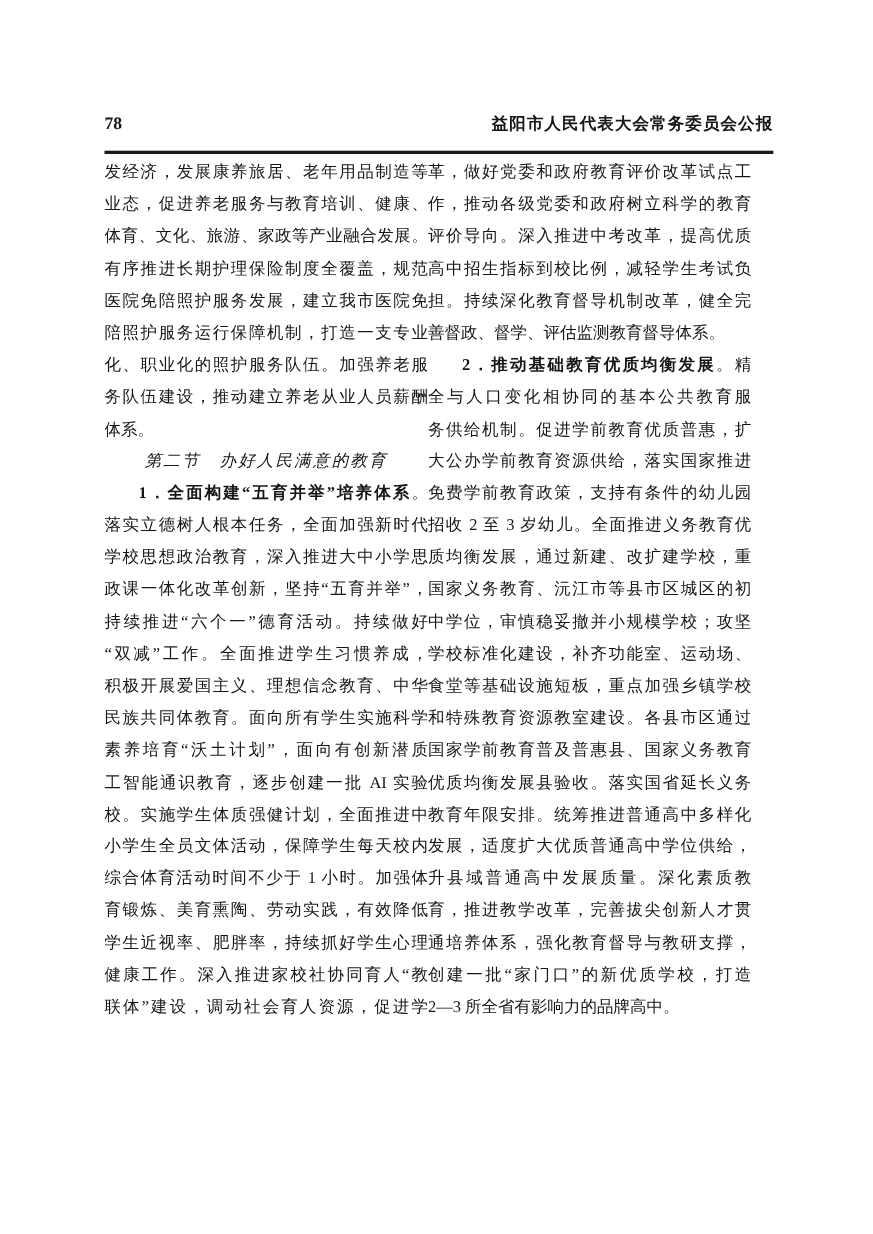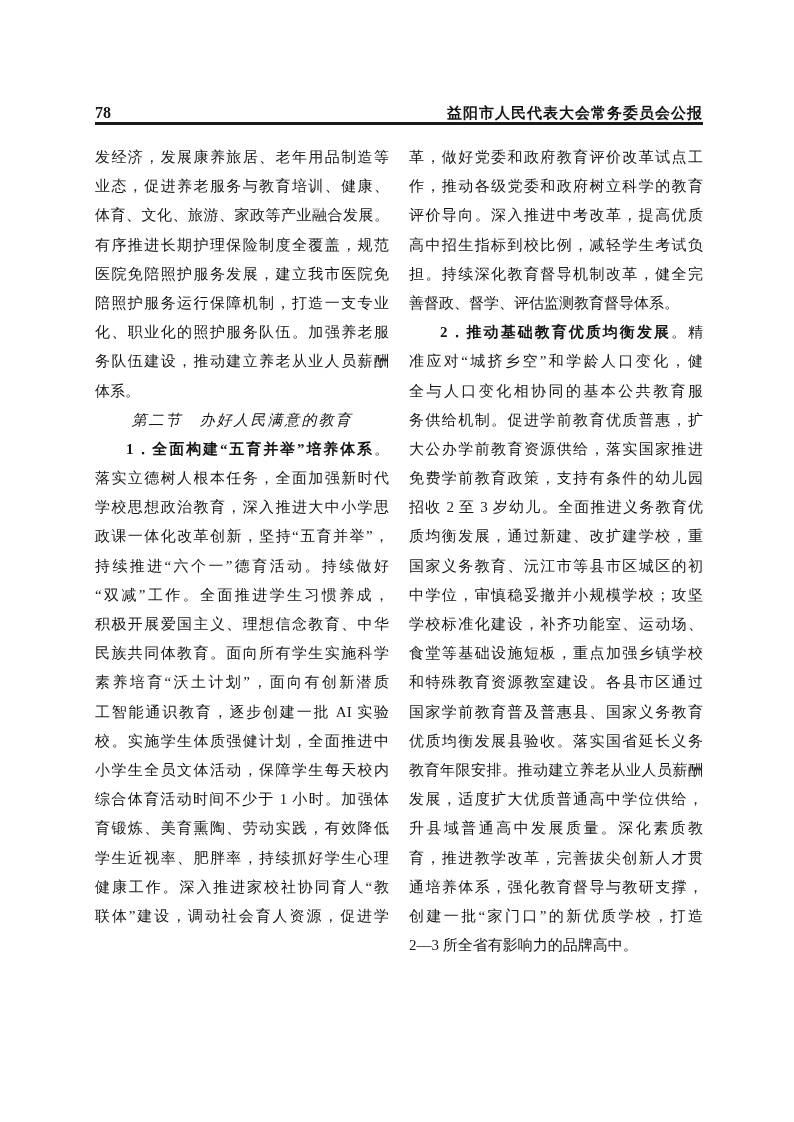--- a/index.html
+++ b/index.html
@@ -10,32 +10,32 @@
     position:relative;
     overflow:hidden;
   }
   .page {
     position:absolute; top:0; left:0;
     width:794px; height:1122px; background:#ffffff;
   }
   .header {
     position:absolute; left:95px; top:104px; width:608px;
     display:flex; justify-content:space-between; align-items:flex-end;
-    padding-bottom:0;
+    padding-bottom:15px;
     border-bottom:3px solid #1b1b1b;
   }
   .pagenum {
     font-weight:bold; font-size:16px; line-height:18px;
   }
   .gtitle {
     font-weight:bold; font-size:15px; line-height:18px; letter-spacing:1px;
   }
   .columns {
     position:absolute; left:95px; top:143px; width:608px;
-    display:flex; gap:20px;
+    display:flex; 
   }
   .col { width:294px; }
   .ln {
     height:29.2px; line-height:29.2px;
     font-size:15px;
     text-align:justify; text-align-last:justify;
     overflow:hidden;
   }
   .ln.jl { text-align-last:left; }
   .ln.c {
@@ -84,35 +84,34 @@
         <div class="ln j"><span>联体”建设，调动社会育人资源，促进学</span></div>
       </div>
     <div class="col">
         <div class="ln j"><span>革，做好党委和政府教育评价改革试点工</span></div>
         <div class="ln j"><span>作，推动各级党委和政府树立科学的教育</span></div>
         <div class="ln j"><span>评价导向。深入推进中考改革，提高优质</span></div>
         <div class="ln j"><span>高中招生指标到校比例，减轻学生考试负</span></div>
         <div class="ln j"><span>担。持续深化教育督导机制改革，健全完</span></div>
         <div class="ln jl"><span>善督政、督学、评估监测教育督导体系。</span></div>
         <div class="ln j ind"><span class="b">2．推动基础教育优质均衡发展</span><span>。精</span></div>
-        <div class="ln j"><span>准应对“城挤乡空”和学龄人口变化，健</span></div>
         <div class="ln j"><span>全与人口变化相协同的基本公共教育服</span></div>
         <div class="ln j"><span>务供给机制。促进学前教育优质普惠，扩</span></div>
         <div class="ln j"><span>大公办学前教育资源供给，落实国家推进</span></div>
         <div class="ln j"><span>免费学前教育政策，支持有条件的幼儿园</span></div>
         <div class="ln j"><span>招收 2 至 3 岁幼儿。全面推进义务教育优</span></div>
         <div class="ln j"><span>质均衡发展，通过新建、改扩建学校，重</span></div>
         <div class="ln j"><span>国家义务教育、沅江市等县市区城区的初</span></div>
         <div class="ln j"><span>中学位，审慎稳妥撤并小规模学校；攻坚</span></div>
         <div class="ln j"><span>学校标准化建设，补齐功能室、运动场、</span></div>
         <div class="ln j"><span>食堂等基础设施短板，重点加强乡镇学校</span></div>
         <div class="ln j"><span>和特殊教育资源教室建设。各县市区通过</span></div>
         <div class="ln j"><span>国家学前教育普及普惠县、国家义务教育</span></div>
         <div class="ln j"><span>优质均衡发展县验收。落实国省延长义务</span></div>
-        <div class="ln j"><span>教育年限安排。推动建立养老从业人员薪酬</span></div>
+        <div class="ln j"><span>教育年限安排。统筹推进普通高中多样化</span></div>
         <div class="ln j"><span>发展，适度扩大优质普通高中学位供给，</span></div>
         <div class="ln j"><span>升县域普通高中发展质量。深化素质教</span></div>
         <div class="ln j"><span>育，推进教学改革，完善拔尖创新人才贯</span></div>
         <div class="ln j"><span>通培养体系，强化教育督导与教研支撑，</span></div>
         <div class="ln j"><span>创建一批“家门口”的新优质学校，打造</span></div>
         <div class="ln jl"><span>2—3 所全省有影响力的品牌高中。</span></div>
       </div>
   </div>
 </div>
 

